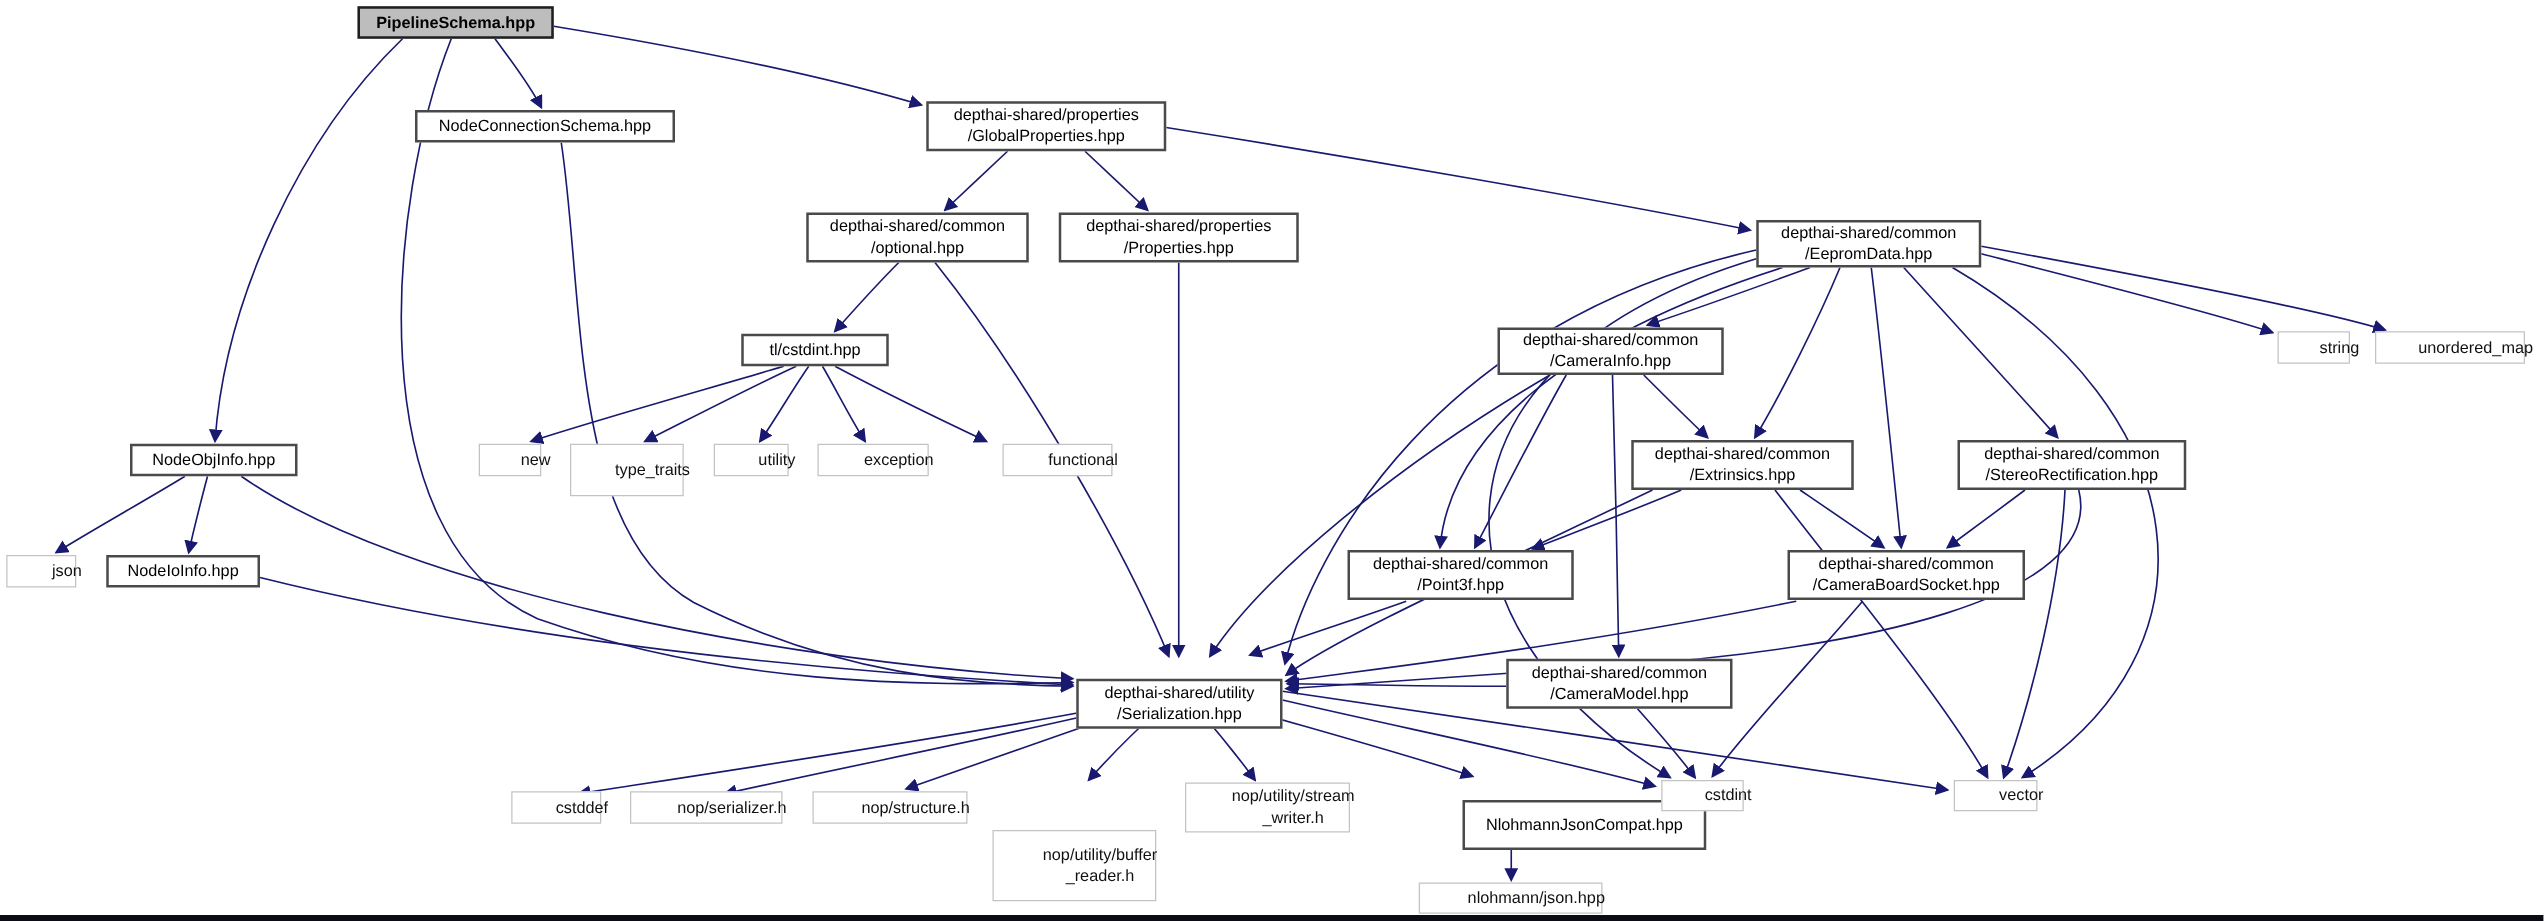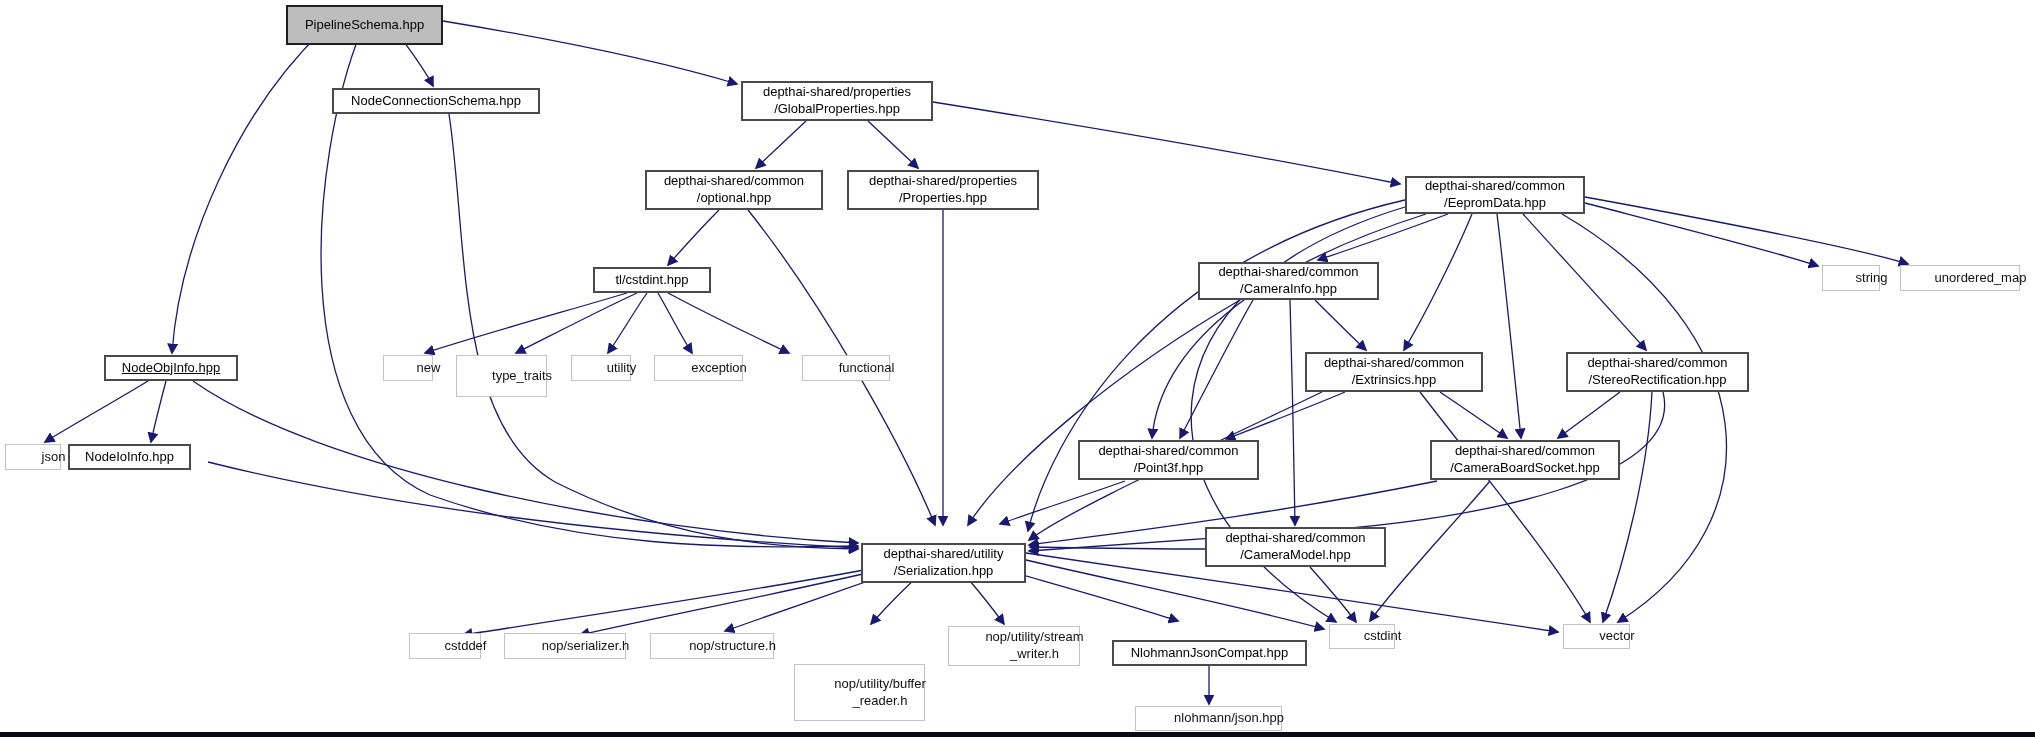--- a/index.html
+++ b/index.html
@@ -94,61 +94,61 @@
         <path d="M908,567 C855,585 775,614 725,631" fill="none" stroke="#191970" stroke-width="1.3" marker-end="url(#arrow)"></path>
         <path d="M928,567 C910,583 888,605 871,624" fill="none" stroke="#191970" stroke-width="1.3" marker-end="url(#arrow)"></path>
         <path d="M958,567 C972,583 990,605 1004,624" fill="none" stroke="#191970" stroke-width="1.3" marker-end="url(#arrow)"></path>
         <path d="M995,567 C1050,583 1130,605 1178,621" fill="none" stroke="#191970" stroke-width="1.3" marker-end="url(#arrow)"></path>
         <path d="M1026,560 C1120,582 1240,606 1324,629" fill="none" stroke="#191970" stroke-width="1.3" marker-end="url(#arrow)"></path>
         <path d="M1026,553 C1190,577 1420,611 1558,632" fill="none" stroke="#191970" stroke-width="1.3" marker-end="url(#arrow)"></path>
         <path d="M1209,649 C1209,666 1209,687 1209,704" fill="none" stroke="#191970" stroke-width="1.3" marker-end="url(#arrow)"></path>
       </g>
   </svg>
   <div id="nodes">
-      <div class="node current" style="left: 286px; top: 5px; width: 157px; height: 40px;">PipelineSchema.hpp</div>
+      <div class="node current" style="left: 286px; top: 5px; width: 157px; height: 26px; font-weight: bold;">PipelineSchema.hpp</div>
       <div class="node internal" style="left: 332px; top: 88px; width: 208px; height: 26px;">NodeConnectionSchema.hpp</div>
       <div class="node internal" style="left: 741px; top: 81px; width: 192px; height: 40px;">depthai-shared/properties
 /GlobalProperties.hpp</div>
       <div class="node internal" style="left: 645px; top: 170px; width: 178px; height: 40px;">depthai-shared/common
 /optional.hpp</div>
       <div class="node internal" style="left: 847px; top: 170px; width: 192px; height: 40px;">depthai-shared/properties
 /Properties.hpp</div>
       <div class="node internal" style="left: 1405px; top: 176px; width: 180px; height: 38px;">depthai-shared/common
 /EepromData.hpp</div>
       <div class="node internal" style="left: 593px; top: 267px; width: 118px; height: 26px;">tl/cstdint.hpp</div>
       <div class="node internal" style="left: 1198px; top: 262px; width: 181px; height: 38px;">depthai-shared/common
 /CameraInfo.hpp</div>
       <div class="node leaf" style="left: 1822px; top: 265px; width: 58px; height: 26px;">string</div>
       <div class="node leaf" style="left: 1900px; top: 265px; width: 120px; height: 26px;">unordered_map</div>
       <div class="node leaf" style="left: 383px; top: 355px; width: 50px; height: 26px;">new</div>
       <div class="node leaf" style="left: 456px; top: 355px; width: 91px; height: 42px;">type_traits</div>
       <div class="node leaf" style="left: 571px; top: 355px; width: 60px; height: 26px;">utility</div>
       <div class="node leaf" style="left: 654px; top: 355px; width: 89px; height: 26px;">exception</div>
       <div class="node leaf" style="left: 766px; top: 355px; width: 88px; height: 26px; margin-left: 36px;">functional</div>
-      <div class="node internal" style="left: 104px; top: 355px; width: 134px; height: 26px; text-decoration: underline;">NodeObjInfo.hpp</div>
+      <div class="node internal" style="left: 104px; top: 355px; width: 134px; height: 26px;">NodeObjInfo.hpp</div>
       <div class="node internal" style="left: 1305px; top: 352px; width: 178px; height: 40px;">depthai-shared/common
 /Extrinsics.hpp</div>
       <div class="node internal" style="left: 1566px; top: 352px; width: 183px; height: 40px;">depthai-shared/common
 /StereoRectification.hpp</div>
       <div class="node leaf" style="left: 5px; top: 444px; width: 56px; height: 26px;">json</div>
-      <div class="node internal" style="left: 68px; top: 444px; width: 123px; height: 26px;">NodeIoInfo.hpp</div>
+      <div class="node internal" style="left: 85px; top: 444px; width: 123px; height: 26px;">NodeIoInfo.hpp</div>
       <div class="node internal" style="left: 1078px; top: 440px; width: 181px; height: 40px;">depthai-shared/common
 /Point3f.hpp</div>
       <div class="node internal" style="left: 1430px; top: 440px; width: 190px; height: 40px;">depthai-shared/common
 /CameraBoardSocket.hpp</div>
       <div class="node internal" style="left: 861px; top: 527px; width: 165px; height: 40px; margin-top: 16px;">depthai-shared/utility
 /Serialization.hpp</div>
       <div class="node internal" style="left: 1205px; top: 527px; width: 181px; height: 40px;">depthai-shared/common
 /CameraModel.hpp</div>
       <div class="node leaf" style="left: 409px; top: 633px; width: 72px; height: 26px;">cstddef</div>
       <div class="node leaf" style="left: 504px; top: 633px; width: 122px; height: 26px;">nop/serializer.h</div>
       <div class="node leaf" style="left: 650px; top: 633px; width: 124px; height: 26px;">nop/structure.h</div>
       <div class="node leaf" style="left: 794px; top: 664px; width: 131px; height: 57px;">nop/utility/buffer
 _reader.h</div>
       <div class="node leaf" style="left: 948px; top: 626px; width: 132px; height: 40px;">nop/utility/stream
 _writer.h</div>
-      <div class="node internal" style="left: 1112px; top: 623px; width: 195px; height: 26px; margin-top: 17px;">NlohmannJsonCompat.hpp</div>
+      <div class="node internal" style="left: 1170px; top: 623px; width: 195px; height: 40px; margin-top: 17px;">NlohmannJsonCompat.hpp</div>
       <div class="node leaf" style="left: 1329px; top: 624px; width: 66px; height: 25px;">cstdint</div>
       <div class="node leaf" style="left: 1563px; top: 624px; width: 67px; height: 25px;">vector</div>
       <div class="node leaf" style="left: 1135px; top: 706px; width: 147px; height: 25px;">nlohmann/json.hpp</div>
     </div>
   <div id="bottom-border"></div>
 </div>
 
 </body></html>

